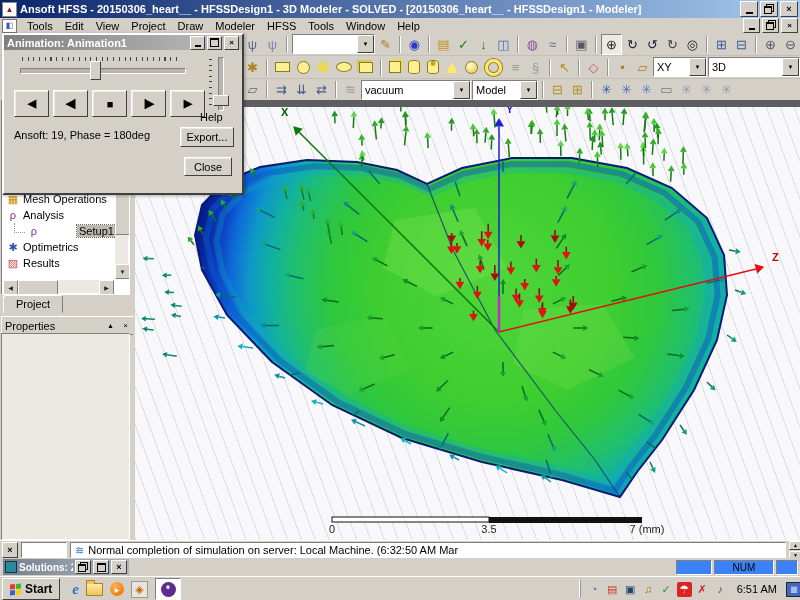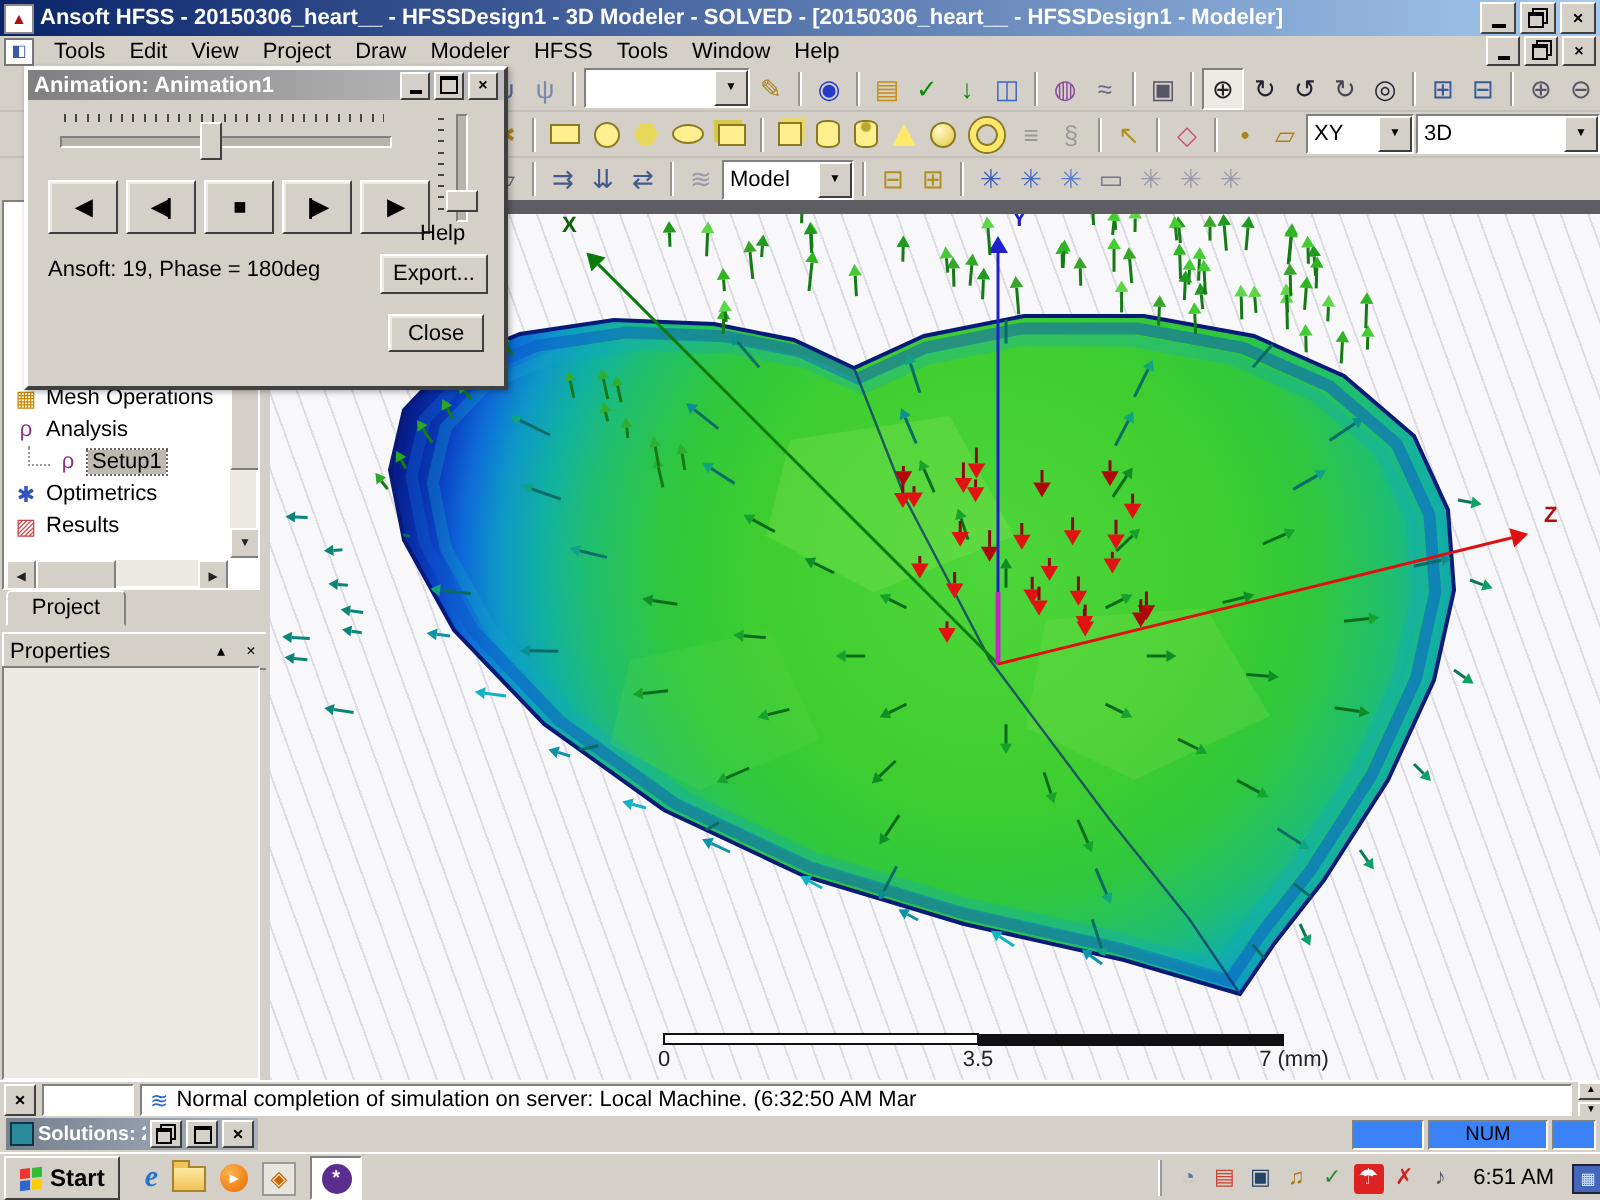--- a/index.html
+++ b/index.html
@@ -59,21 +59,21 @@
   .shp-tor3{width:11px;height:11px;border-radius:50%;border:3px solid #ffe76a;box-shadow:0 0 0 1px #8a7a22,inset 0 0 0 1px #8a7a22;}
   
   #workspace{position:absolute;left:0;top:100px;width:800px;height:440px;}
   #leftcol{position:absolute;left:0;top:0;width:130px;height:440px;background:#d4d0c8;}
   #projtree{position:absolute;left:1px;top:0;width:127px;height:193px;background:#fff;
     border:1px solid;border-color:#808080 #fff #fff #808080;overflow:hidden;}
   #treelist{padding-top:90px;}
   .trow{height:16px;display:flex;align-items:center;font-size:11px;white-space:nowrap;padding-left:4px;}
   .ticon{width:14px;text-align:center;margin-right:3px;font-size:11px;flex:none;}
   .tconn{width:10px;height:9px;border-left:1px dotted #999;border-bottom:1px dotted #999;margin:0 2px 7px 8px;flex:none;}
-  .tsel{background:#bdb9b0;outline:1px dotted #666;padding:0 2px;}
+  .tsel{background:#bdb9b0;outline:1px dotted #666;padding:0 2px;margin-left:33px;}
   .stackchip{width:13px;height:11px;border:1px solid #555;margin-right:3px;flex:none;
     background:linear-gradient(180deg,#e33 0 3px,#fc0 3px 5px,#3b3 5px 8px,#36c 8px 11px);}
   #vscroll{position:absolute;right:1px;top:88px;bottom:15px;width:13px;background:#ece9e2;}
   #vthumb{position:absolute;left:0;top:0;width:13px;height:44px;background:#d4d0c8;
     border:1px solid;border-color:#fff #808080 #808080 #fff;}
   #vdown{position:absolute;left:0;bottom:0;width:13px;height:13px;}
   #hscroll{position:absolute;left:1px;right:15px;bottom:1px;height:13px;background:#ece9e2;display:flex;}
   .sb-btn{width:13px;height:13px;background:#d4d0c8;border:1px solid;border-color:#fff #808080 #808080 #fff;
     font-size:6px;display:flex;align-items:center;justify-content:center;color:#222;flex:none;}
   #hthumb{width:38px;height:13px;background:#d4d0c8;border:1px solid;border-color:#fff #808080 #808080 #fff;}
@@ -133,21 +133,21 @@
   .ql-ansoft b{width:15px;height:15px;border-radius:50%;background:#5b2d8e;color:#fff;font-size:10px;
     display:flex;align-items:center;justify-content:center;}
   #tray{margin-left:auto;display:flex;align-items:center;gap:3px;padding-left:6px;height:18px;
     border-left:1px solid #999;box-shadow:-1px 0 0 #fff;}
   .trayicon{width:15px;height:15px;border-radius:2px;display:flex;align-items:center;justify-content:center;
     font-size:11px;line-height:1;}
   #clock{margin:0 6px;font-size:11px;}
   #deskicon{width:14px;height:13px;background:#4466bb;border:1px solid #223;color:#cfe0ff;font-size:8px;
     display:flex;align-items:center;justify-content:center;}
   
-  #animdlg{position:absolute;left:12px;top:33px;width:238px;height:158px;background:#d4d0c8;z-index:50;
+  #animdlg{position:absolute;left:2px;top:33px;width:238px;height:158px;background:#d4d0c8;z-index:50;
     border:2px solid;border-color:#fff #404040 #404040 #fff;box-shadow:1px 1px 3px rgba(0,0,0,.3);}
   #animtitle{height:15px;background:linear-gradient(90deg,#7f7f7f,#bfbfbf);display:flex;align-items:center;
     padding:0 3px;gap:2px;}
   #animtitle .dtext{color:#fff;font-weight:bold;font-size:11px;flex:1;white-space:nowrap;overflow:hidden;}
   #animtitle .wbtn{width:13px;height:12px;font-size:8px;}
   #sliderticks{position:absolute;left:18px;top:22px;width:160px;height:4px;
     background:repeating-linear-gradient(90deg,#444 0 1px,transparent 1px 5.7px);}
   #slidergroove{position:absolute;left:16px;top:33px;width:164px;height:4px;background:#b8b4ac;
     border:1px solid;border-color:#808080 #fff #fff #808080;}
   #sliderthumb{position:absolute;left:86px;top:26px;width:9px;height:17px;background:#d4d0c8;
@@ -281,20 +281,24 @@
       </span>
     </div>
   <div id="tb3" class="tbrow">
       <span class="tbi" style="color: rgb(102, 102, 119);">▱</span>
       <span class="tsep"></span>
       <span class="tbi" style="color: rgb(68, 90, 138);">⇉</span>
       <span class="tbi" style="color: rgb(68, 90, 138);">⇊</span>
       <span class="tbi" style="color: rgb(68, 90, 138);">⇄</span>
       <span class="tsep"></span>
       <span class="tbi" style="color: rgb(153, 153, 170);">≋</span>
+      <span class="tcombo" style="width: 108px;">
+        <span class="tcombo-text">vacuum</span>
+        <span class="tcombo-btn">▼</span>
+      </span>
       <span class="tcombo" style="width: 64px;">
         <span class="tcombo-text">Model</span>
         <span class="tcombo-btn">▼</span>
       </span>
       <span class="tsep"></span>
       <span class="tbi" style="color: rgb(176, 144, 32);">⊟</span>
       <span class="tbi" style="color: rgb(176, 144, 32);">⊞</span>
       <span class="tsep"></span>
       <span class="tbi" style="color: rgb(58, 90, 184);">✳</span>
       <span class="tbi" style="color: rgb(74, 106, 192);">✳</span>

